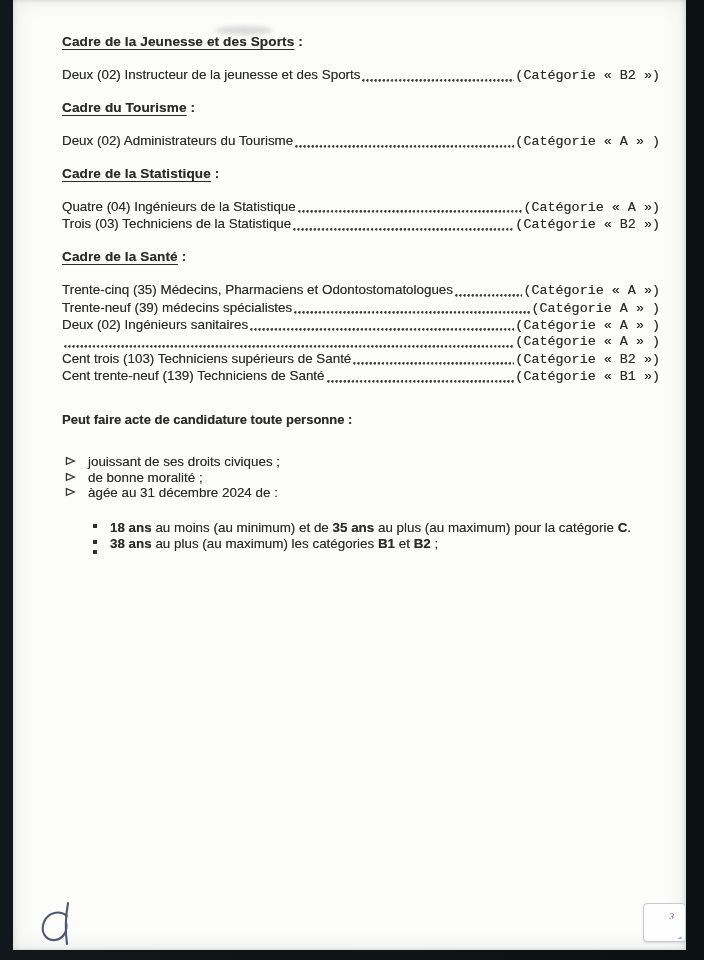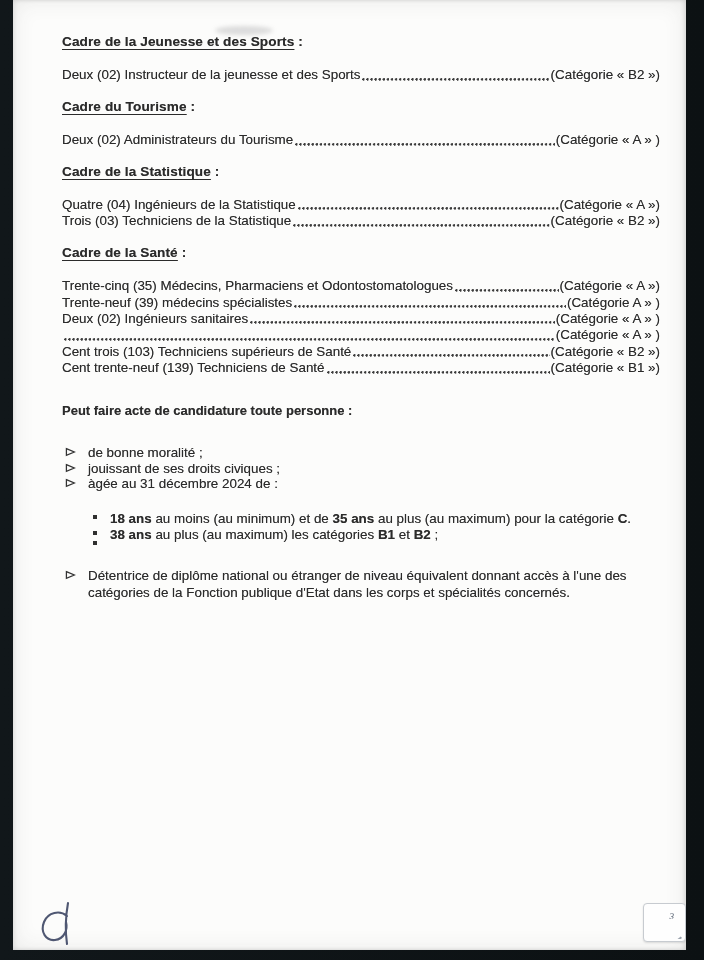--- a/index.html
+++ b/index.html
@@ -23,21 +23,21 @@
   .sec-heading{font-weight:bold;font-size:13.6px;margin:0 0 17px 0;letter-spacing:.1px;}
   .sec-heading .u{text-decoration:underline;text-underline-offset:2.5px;}
   .entries{margin:0 0 15px 0;}
   .entry-row{display:flex;align-items:baseline;white-space:nowrap;}
   .entry-row .label{flex:0 0 auto;}
   .leader{
     flex:1 1 auto;align-self:flex-end;height:3px;margin:0 1px 3px 2px;
     background-image:radial-gradient(circle at 1.4px 1.4px,#3c3c3c 1.05px,transparent 1.45px);
     background-size:4.1px 3px;background-repeat:repeat-x;
   }
-  .entry-row .category{flex:0 0 auto;}
+  .entry-row .category{flex:0 0 auto;font-family:Liberation Mono, monospace;}
   .cand-heading{font-weight:bold;font-size:13px;margin:26px 0 26px 0;}
   .arrow-list{margin:0 0 0 3px;}
   .arrow-item{display:flex;align-items:baseline;margin:0 0 0 0;line-height:15.6px;}
   .arrow-glyph{flex:0 0 auto;width:11px;height:10px;margin-right:12px;position:relative;top:0px;}
   .arrow-glyph svg{display:block;}
   .square-list{margin:19px 0 0 31px;}
   .square-item{display:flex;align-items:flex-end;line-height:16.2px;}
   .sq{flex:0 0 auto;width:4px;height:4px;background:#2f2f2f;margin:0 13px 2px 0;align-self:center;margin-top:-2px;}
   .final-item{margin:21px 0 0 3px;}
   .final-item .txt{max-width:560px;line-height:16.8px;}
@@ -146,29 +146,29 @@
 
       <div class="cand-heading">Peut faire acte de candidature toute personne :</div>
 
       <div class="arrow-list">
           <div class="arrow-item">
             <span class="arrow-glyph">
               <svg width="11" height="10" viewBox="0 0 12 11">
                 <path d="M1.5 1.8 L10.2 5.5 L1.5 9.2 Z" fill="none" stroke="#333" stroke-width="1.4"></path>
               </svg>
             </span>
-            <span class="txt">de bonne moralité ;</span>
+            <span class="txt">jouissant de ses droits civiques ;</span>
           </div>
           <div class="arrow-item">
             <span class="arrow-glyph">
               <svg width="11" height="10" viewBox="0 0 12 11">
                 <path d="M1.5 1.8 L10.2 5.5 L1.5 9.2 Z" fill="none" stroke="#333" stroke-width="1.4"></path>
               </svg>
             </span>
-            <span class="txt">jouissant de ses droits civiques ;</span>
+            <span class="txt">de bonne moralité ;</span>
           </div>
           <div class="arrow-item">
             <span class="arrow-glyph">
               <svg width="11" height="10" viewBox="0 0 12 11">
                 <path d="M1.5 1.8 L10.2 5.5 L1.5 9.2 Z" fill="none" stroke="#333" stroke-width="1.4"></path>
               </svg>
             </span>
             <span class="txt">àgée au 31 décembre 2024 de :</span>
           </div>
         </div>
@@ -180,28 +180,20 @@
           </div>
           <div class="square-item">
             <span class="sq"></span>
             <span class="txt"><span class="b">38 ans</span><span> au plus (au maximum) les catégories </span><span class="b">B1</span><span> et </span><span class="b">B2</span><span> ;</span></span>
           </div>
           <div class="square-item">
             <span class="sq"></span>
           </div>
         </div>
 
-      <div class="final-item arrow-item">
-        <span class="arrow-glyph">
-          <svg width="11" height="10" viewBox="0 0 12 11">
-              <path d="M1.5 1.8 L10.2 5.5 L1.5 9.2 Z" fill="none" stroke="#333" stroke-width="1.4"></path>
-            </svg>
-        </span>
-        <span class="txt">Détentrice de diplôme national ou étranger de niveau équivalent donnant accès à l'une des catégories de la Fonction publique d'Etat dans les corps et spécialités concernés.</span>
-      </div>
     </div>
 
     <svg class="handwriting" viewBox="0 0 60 52">
       <path d="M38 3 C36 14 35 30 37 44 M37 16 C30 10 18 12 14 22 C10 32 16 41 25 40 C34 39 38 30 36 22" fill="none" stroke="#3c4563" stroke-width="2.1" stroke-linecap="round" opacity="0.9"></path>
     </svg>
 
     <div class="pagebox">
       <span class="num">3</span>
       <span class="fold"></span>
     </div>

